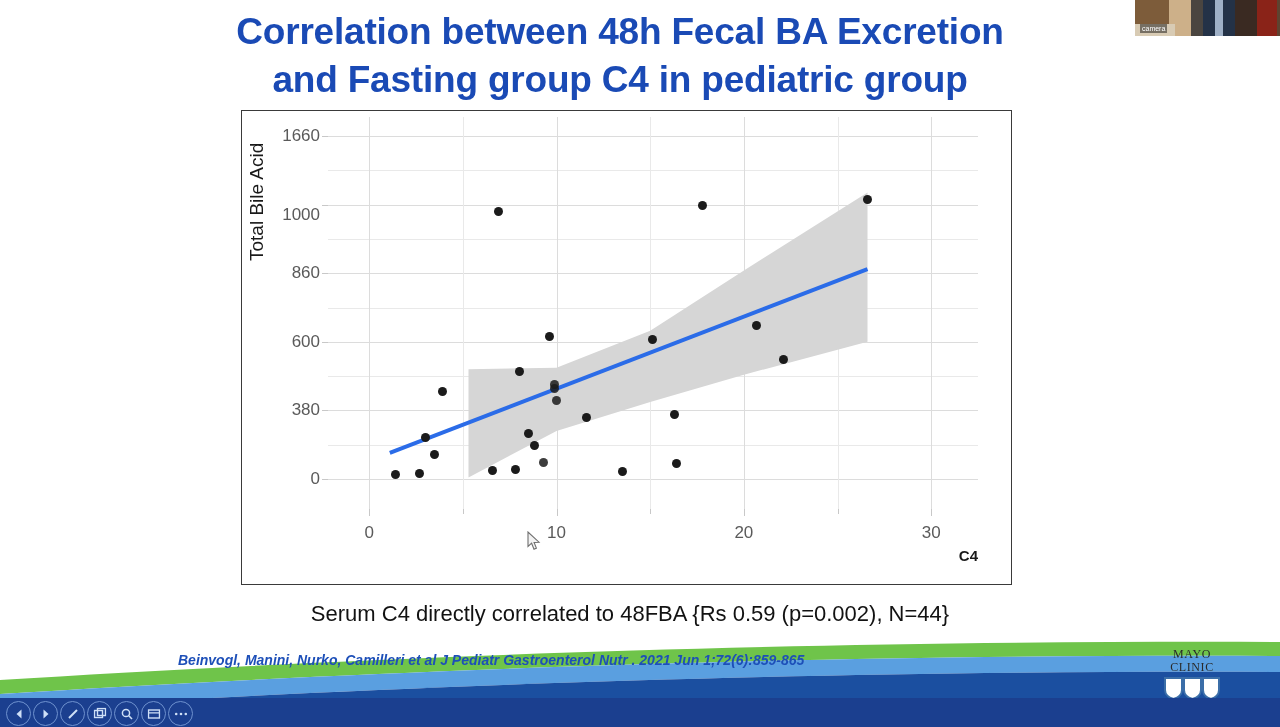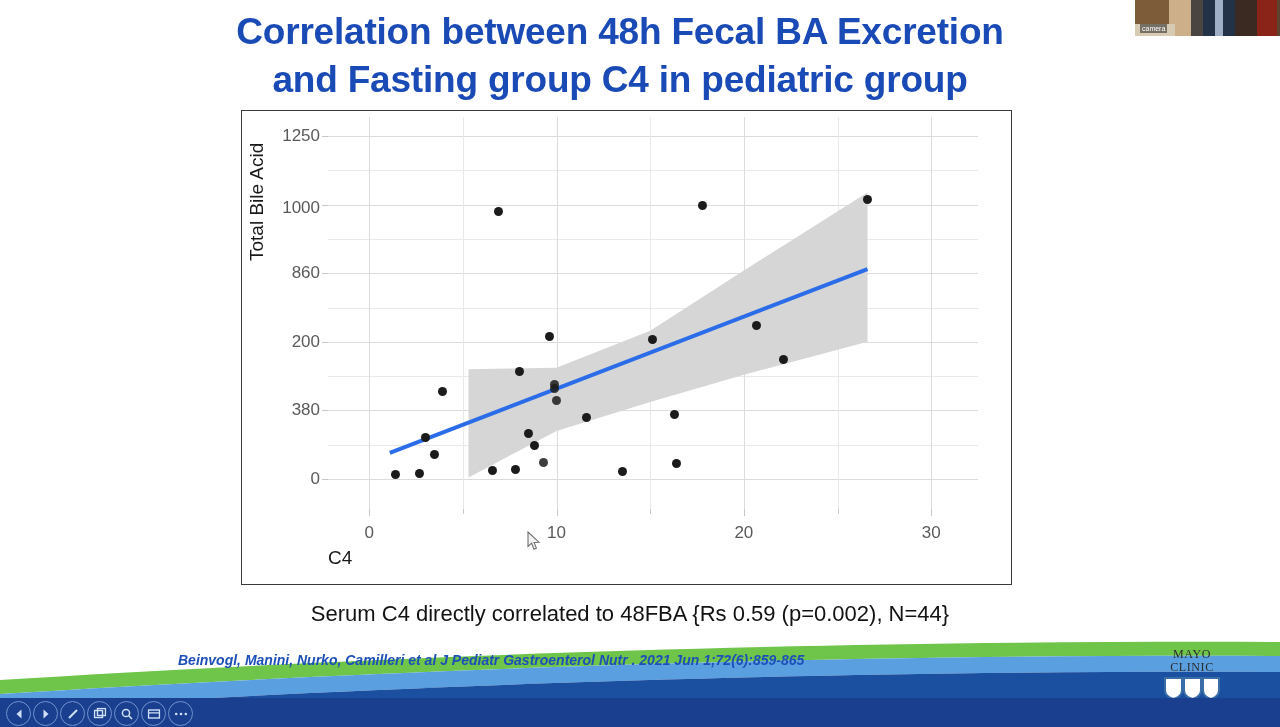--- a/index.html
+++ b/index.html
@@ -124,23 +124,24 @@
     color: #1a1a1a;
     transform: rotate(-90deg);
     transform-origin: left top;
     white-space: nowrap;
   }
   .axis-title-x {
     position: absolute;
     left: 86px;
     width: 650px;
     top: 436px;
-    text-align: left;
-    font-size: 19px;
+    text-align: right;
+    font-size: 15px;
     color: #1a1a1a;
+    font-weight: bold;
   }
   .dot {
     position: absolute;
     width: 9px;
     height: 9px;
     margin-left: -4.5px;
     margin-top: -4.5px;
     border-radius: 50%;
     background: #1b1b1b;
   }
@@ -256,27 +257,27 @@
     <span class="title-line">and Fasting group C4 in pediatric group</span>
   </div>
 
   <div class="chart-frame">
     <div class="chart-inner">
       <div class="ytick-wrap" id="ytickwrap">
           <div class="ytick-label" style="top: 361.846px;">0</div>
           <div class="ytick-mark" style="top: 361.846px;"></div>
           <div class="ytick-label" style="top: 293.315px;">380</div>
           <div class="ytick-mark" style="top: 293.315px;"></div>
-          <div class="ytick-label" style="top: 224.783px;">200</div>
+          <div class="ytick-label" style="top: 224.783px;">600</div>
           <div class="ytick-mark" style="top: 224.783px;"></div>
           <div class="ytick-label" style="top: 156.252px;">860</div>
           <div class="ytick-mark" style="top: 156.252px;"></div>
-          <div class="ytick-label" style="top: 91px;">1000</div>
+          <div class="ytick-label" style="top: 98px;">1000</div>
           <div class="ytick-mark" style="top: 87.7203px;"></div>
-          <div class="ytick-label" style="top: 19.1888px;">1250</div>
+          <div class="ytick-label" style="top: 19.1888px;">1660</div>
           <div class="ytick-mark" style="top: 19.1888px;"></div>
         </div>
       <div class="axis-title-y">Total Bile Acid</div>
       <div class="plot" id="plot">
           <div class="gridline-h" style="top: 327.58px;"></div>
           <div class="gridline-h" style="top: 259.049px;"></div>
           <div class="gridline-h" style="top: 190.517px;"></div>
           <div class="gridline-h" style="top: 121.986px;"></div>
           <div class="gridline-h" style="top: 53.4545px;"></div>
           <div class="gridline-h major" style="top: 361.846px;"></div>

